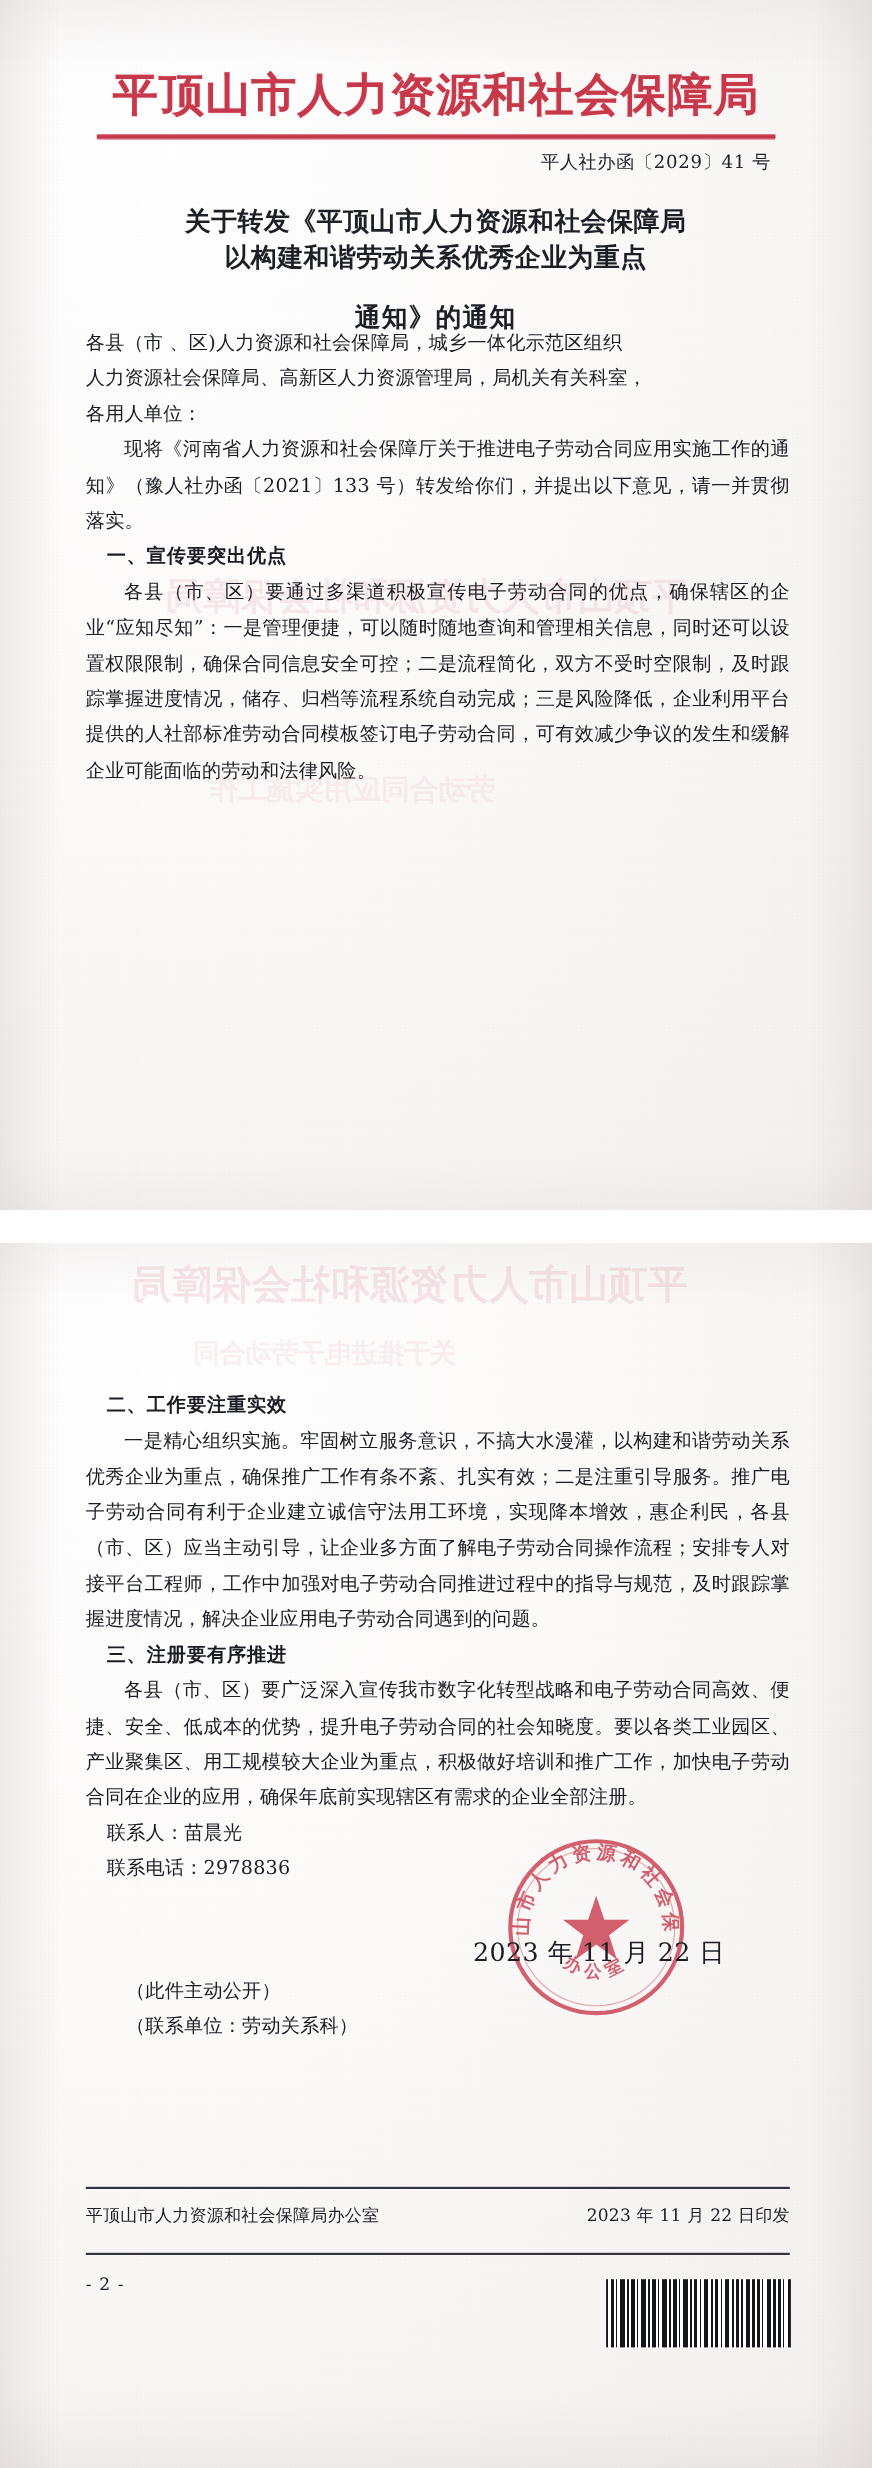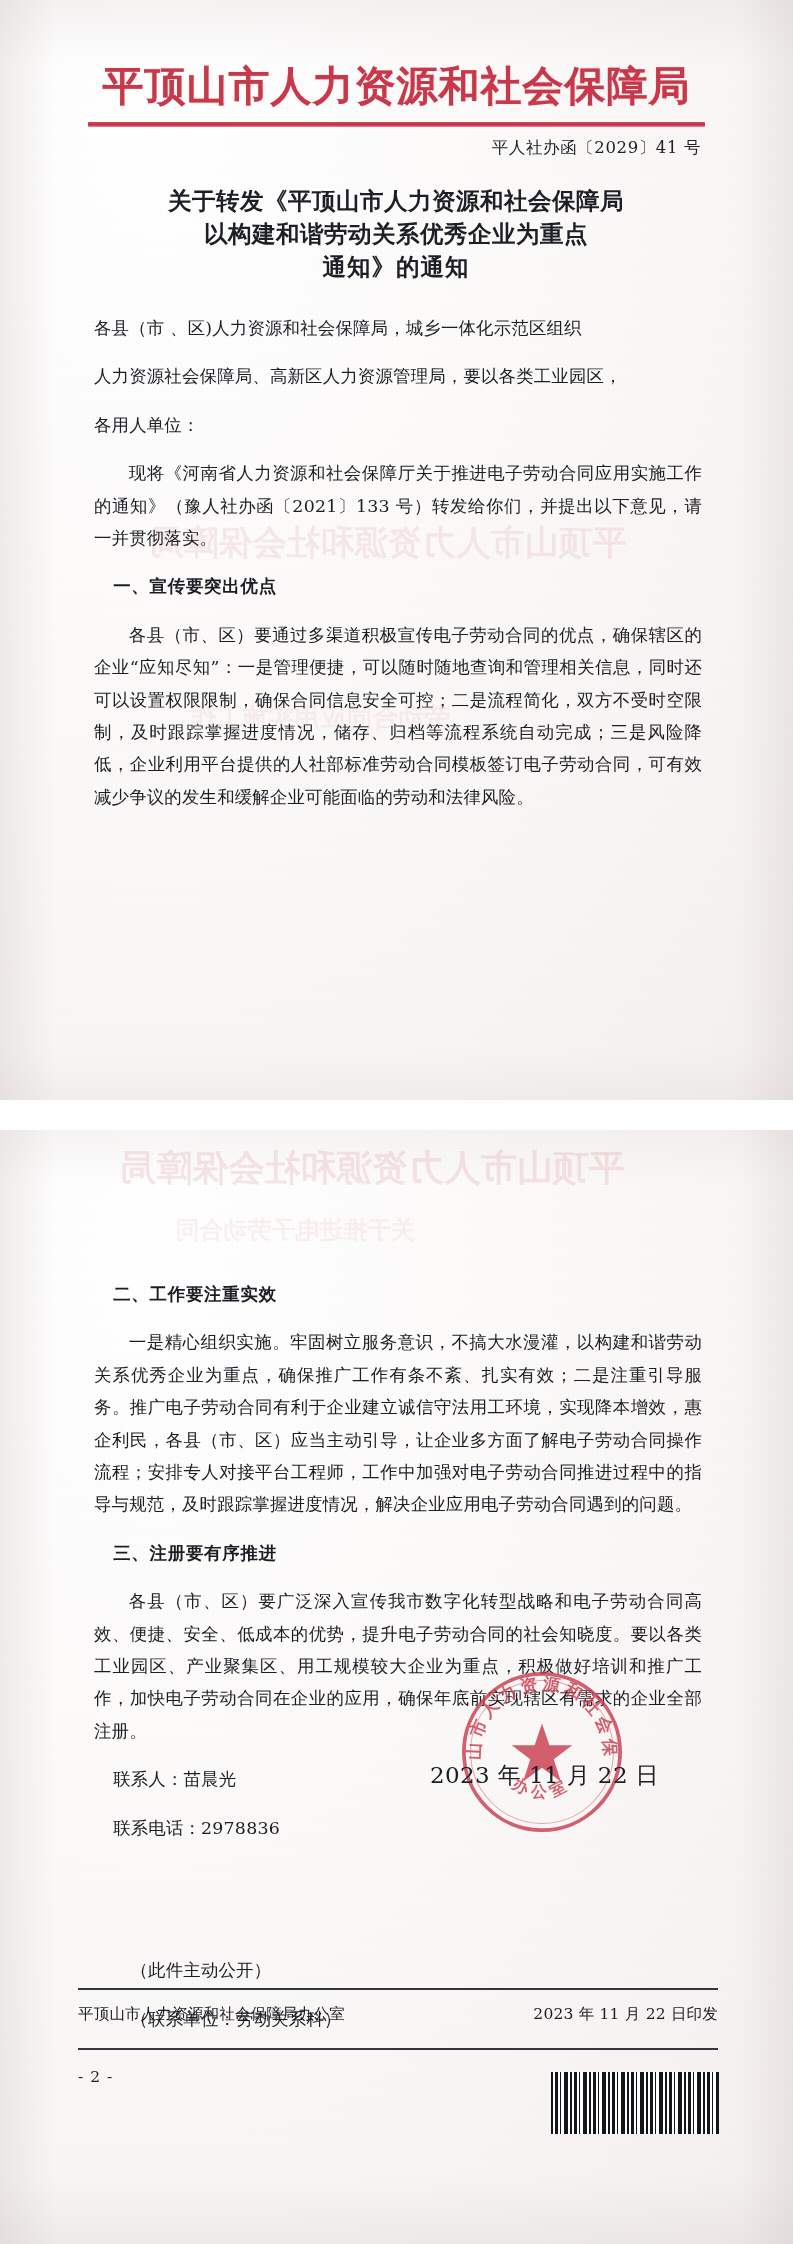--- a/index.html
+++ b/index.html
@@ -116,35 +116,35 @@
     top: 185px;
     width: 600px;
     text-align: center;
     font-weight: 700;
     font-size: 23.5px;
     line-height: 33px;
     color: #1d1f26;
     letter-spacing: .5px;
   }
   .doc-title .tl { display: block; }
-  .doc-title .tl.last { letter-spacing: 1px; }
+  .doc-title .tl.last { letter-spacing: 1px; margin-top: 21px; }
 
   
   .body-col {
     position: absolute;
     left: 78px;
     width: 640px;
     font-size: 17.4px;
     line-height: 32.4px;
     color: #1b1d24;
     letter-spacing: .2px;
     text-align: justify;
     text-justify: inter-character;
   }
-  .body-col p { margin: 16px; }
+  .body-col p { margin: 0; }
   .para-indent { text-indent: 2em; }
   .sec-head {
     font-weight: 700;
     text-indent: 1.1em;
     letter-spacing: .8px;
   }
   .addressee { text-indent: 0; }
   .contact-line { text-indent: 1.1em; font-weight: 400; }
   .note-line { text-indent: 2.1em; }
 
@@ -240,21 +240,21 @@
   <div class="doc-number">平人社办函〔2029〕41 号</div>
 
   <div class="doc-title">
     <span class="tl">关于转发《平顶山市人力资源和社会保障局</span>
     <span class="tl">以构建和谐劳动关系优秀企业为重点</span>
     <span class="tl last">通知》的通知</span>
   </div>
 
   <div class="body-col" id="p1-body">
     <p class="addressee">各县（市 、区)人力资源和社会保障局，城乡一体化示范区组织</p>
-    <p class="addressee">人力资源社会保障局、高新区人力资源管理局，要以各类工业园区，</p>
+    <p class="addressee">人力资源社会保障局、高新区人力资源管理局，局机关有关科室，</p>
     <p class="addressee">各用人单位：</p>
     <p class="para-indent">现将《河南省人力资源和社会保障厅关于推进电子劳动合同应用实施工作的通知》（豫人社办函〔2021〕133 号）转发给你们，并提出以下意见，请一并贯彻落实。</p>
     <p class="sec-head">一、宣传要突出优点</p>
     <p class="para-indent">各县（市、区）要通过多渠道积极宣传电子劳动合同的优点，确保辖区的企业“应知尽知”：一是管理便捷，可以随时随地查询和管理相关信息，同时还可以设置权限限制，确保合同信息安全可控；二是流程简化，双方不受时空限制，及时跟踪掌握进度情况，储存、归档等流程系统自动完成；三是风险降低，企业利用平台提供的人社部标准劳动合同模板签订电子劳动合同，可有效减少争议的发生和缓解企业可能面临的劳动和法律风险。</p>
   </div>
 </div>
 
 <div class="page-gap"></div>
 
 <div class="scan-page p2">

